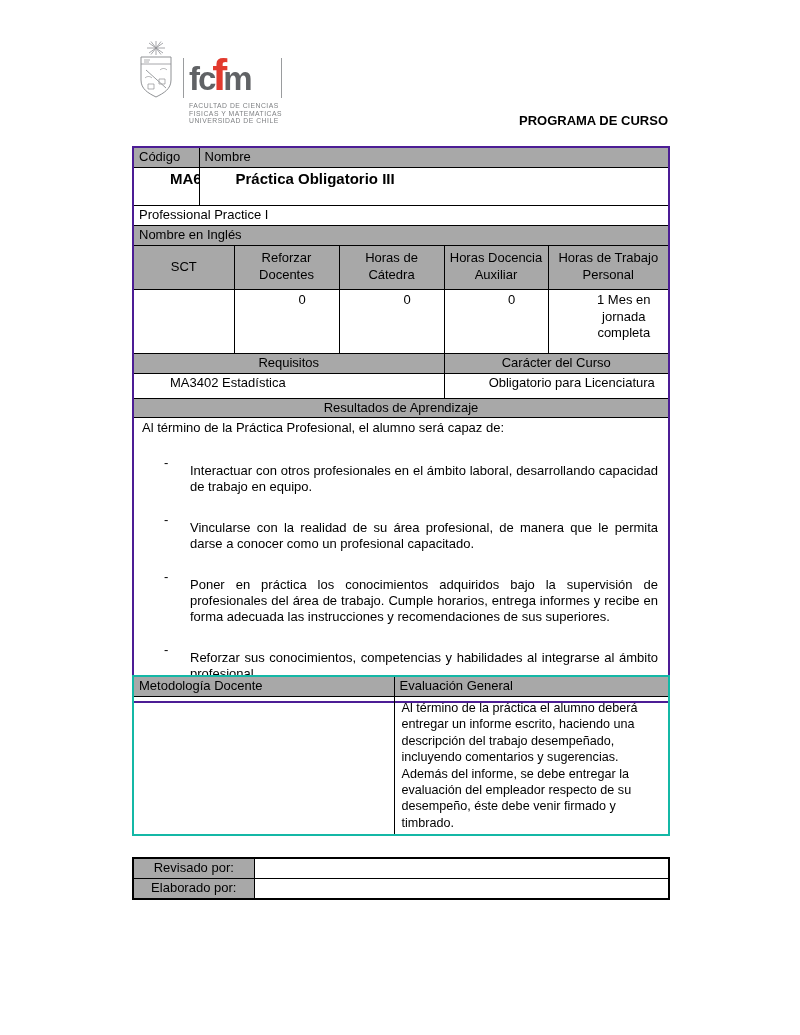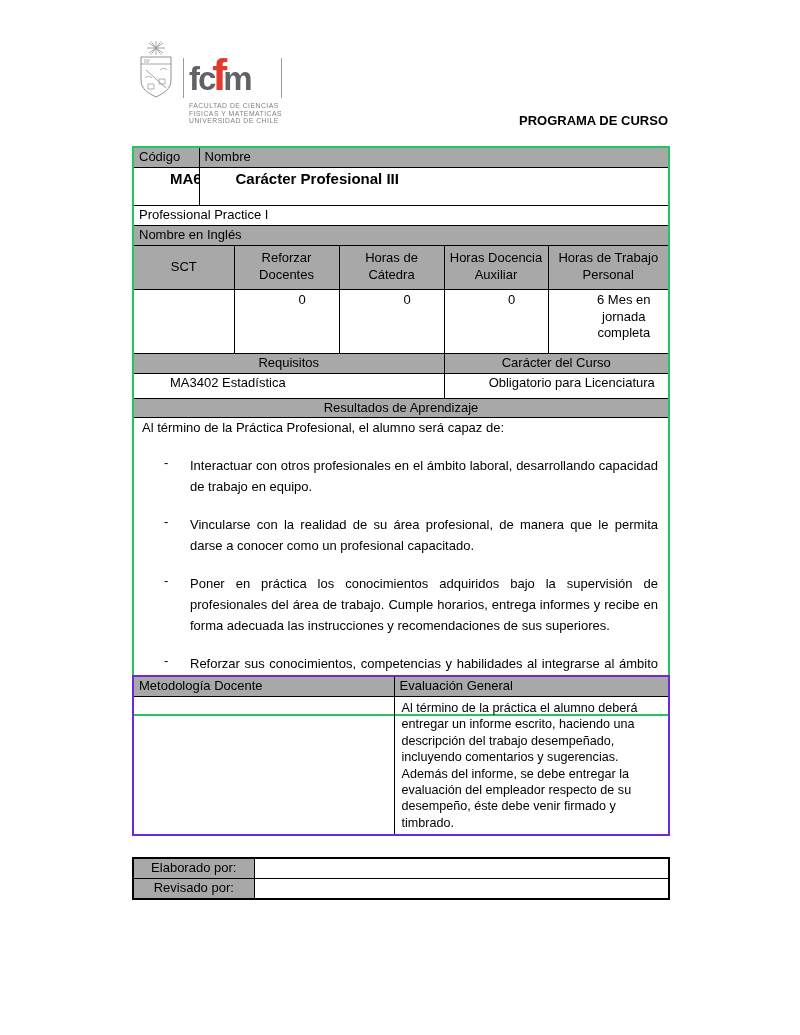--- a/index.html
+++ b/index.html
@@ -44,35 +44,35 @@
     border:1px solid #000;
     font-size:13px; line-height:1.3;
     padding:1px 5px;
     overflow:hidden;
     vertical-align:middle;
   }
   .gray { background:#a8a8a8; }
   .ctr  { text-align:center; }
   .top  { vertical-align:top;padding-left:36px; }
 
-  .t1 { top:146px; border:2px solid #22c55e; }
-  .t2 { top:675px; border:2px solid #6d28d9; }
+  .t1 { top:146px; border:2px solid #4c1d95; }
+  .t2 { top:675px; border:2px solid #14b8a6; }
   .t3 { top:857px; border:2px solid #000; }
 
   .t1 .r-code td { height:38px; }
   .t1 .code-val, .t1 .name-val { font-size:15px; font-weight:bold; }
   .t1 .sct-head td { height:44px; }
   .t1 .sct-vals td { height:64px; padding-top:2px; }
   .t1 .req-vals td { height:25px;margin-left:29px; }
   .t1 .body-cell { height:237px; padding:2px 8px; }
 
   .intro { margin-bottom:18px; }
   .bullet { display:flex; margin:0 0 17px 22px; }
   .bullet .dash { width:26px; flex:none; }
-  .bullet .btxt { flex:1; text-align:justify; line-height:21px; padding-right:2px; }
+  .bullet .btxt { flex:1; text-align:justify; line-height:16px; padding-right:2px;margin-top:8px; }
 
   .t2 .eval-body {
     height:132px; font-size:12.6px; line-height:16.4px;
     padding:3px 9px 3px 7px;
     margin-top:41px;
   }
   .t3 td { height:17px; }
 
 </style>
 </head>
@@ -123,41 +123,41 @@
         <col style="width:104px">
         <col style="width:121px">
     </colgroup>
     <tbody>
         <tr>
       <td class="gray">Código</td>
       <td class="gray" colspan="5">Nombre</td>
     </tr>
     <tr class="r-code">
       <td class="top code-val">MA69A</td>
-      <td class="top name-val" colspan="5">Carácter Profesional III</td>
+      <td class="top name-val" colspan="5">Práctica Obligatorio III</td>
     </tr>
     <tr>
       <td colspan="6">Professional Practice I</td>
     </tr>
     <tr>
       <td class="gray" colspan="6">Nombre en Inglés</td>
     </tr>
     <tr class="sct-head">
       <td class="gray ctr" colspan="2">SCT</td>
       <td class="gray ctr">Reforzar Docentes</td>
       <td class="gray ctr">Horas de Cátedra</td>
       <td class="gray ctr">Horas Docencia Auxiliar</td>
       <td class="gray ctr">Horas de Trabajo Personal</td>
     </tr>
     <tr class="sct-vals">
       <td class="top ctr" colspan="2"></td>
       <td class="top ctr">0</td>
       <td class="top ctr">0</td>
       <td class="top ctr">0</td>
-      <td class="top ctr">6 Mes en jornada completa</td>
+      <td class="top ctr">1 Mes en jornada completa</td>
     </tr>
     <tr>
       <td class="gray ctr" colspan="4">Requisitos</td>
       <td class="gray ctr" colspan="2">Carácter del Curso</td>
     </tr>
     <tr class="req-vals">
       <td class="top" colspan="4">MA3402 Estadística</td>
       <td class="top ctr" colspan="2">Obligatorio para Licenciatura</td>
     </tr>
     <tr>
@@ -204,23 +204,23 @@
   </tbody>
     </table>
 
   <table class="t3">
     <colgroup>
         <col style="width:121px">
         <col style="width:415px">
       </colgroup>
     <tbody>
     <tr>
+      <td class="gray ctr">Revisado por:</td>
+      <td></td>
+    </tr>
+    <tr>
       <td class="gray ctr">Elaborado por:</td>
       <td></td>
     </tr>
-    <tr>
-      <td class="gray ctr">Revisado por:</td>
-      <td></td>
-    </tr>
   </tbody>
     </table>
 
 </div>
 
 </body></html>

